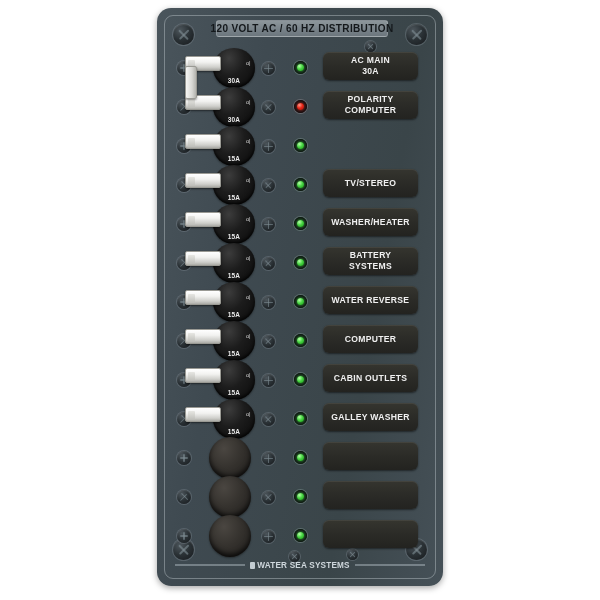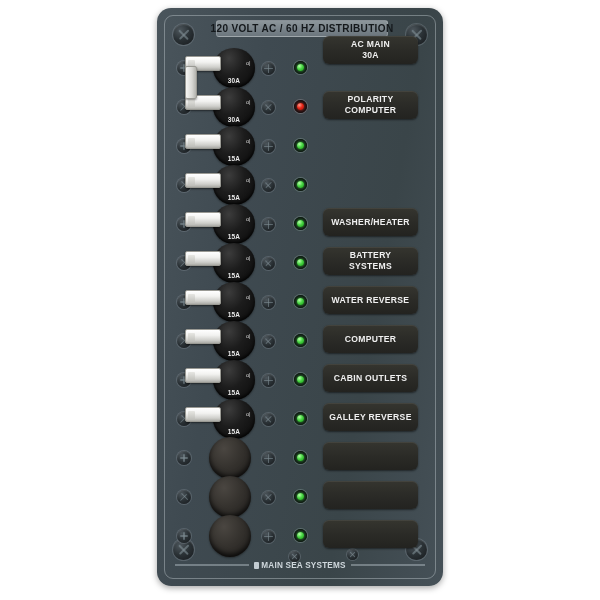--- a/index.html
+++ b/index.html
@@ -301,21 +301,21 @@
     <div class="screw small diag" style="left:190px; top:541px;"></div>
 
     <div class="brk-base" style="left:56px; top:40px;">
       <span class="brk-marks">o|</span>
       <span class="brk-amp">30A</span>
     </div>
     <div class="brk-handle" style="left:28px; top:48px;"></div>
     <div class="led green" style="left:137px; top:53px;">
         <span class="lens"></span>
       </div>
-    <div class="label-plate" style="top:28px;">
+    <div class="label-plate" style="top:44px;">
       <span class="lt">AC MAIN</span>
       <span class="lt">30A</span>
     </div>
 
     <div class="brk-base" style="left:56px; top:79px;">
       <span class="brk-marks">o|</span>
       <span class="brk-amp">30A</span>
     </div>
     <div class="brk-handle" style="left:28px; top:87px;"></div>
     <div id="tie-bar" style="left:28px; top:58px; height:33px;"></div>
@@ -337,20 +337,23 @@
       </div>
 
     <div class="brk-base" style="left:56px; top:157px;">
       <span class="brk-marks">o|</span>
       <span class="brk-amp">15A</span>
     </div>
     <div class="brk-handle" style="left:28px; top:165px;"></div>
     <div class="led green" style="left:137px; top:170px;">
         <span class="lens"></span>
       </div>
+    <div class="label-plate" style="top:161px;">
+      <span class="lt">TV/STEREO</span>
+    </div>
 
     <div class="brk-base" style="left:56px; top:196px;">
       <span class="brk-marks">o|</span>
       <span class="brk-amp">15A</span>
     </div>
     <div class="brk-handle" style="left:28px; top:204px;"></div>
     <div class="led green" style="left:137px; top:209px;">
         <span class="lens"></span>
       </div>
     <div class="label-plate" style="top:200px;">
@@ -408,21 +411,21 @@
 
     <div class="brk-base" style="left:56px; top:391px;">
       <span class="brk-marks">o|</span>
       <span class="brk-amp">15A</span>
     </div>
     <div class="brk-handle" style="left:28px; top:399px;"></div>
     <div class="led green" style="left:137px; top:404px;">
         <span class="lens"></span>
       </div>
     <div class="label-plate" style="top:395px;">
-      <span class="lt">GALLEY REVERSE</span>
+      <span class="lt">GALLEY WASHER</span>
     </div>
 
     <div class="blank-cap" style="left:52px; top:429px;"></div>
     <div class="led green" style="left:137px; top:443px;">
         <span class="lens"></span>
       </div>
     <div class="label-plate" style="top:434px;">
       <span class="lt"></span>
     </div>
 
@@ -439,19 +442,19 @@
         <span class="lens"></span>
       </div>
     <div class="label-plate" style="top:512px;">
       <span class="lt"></span>
     </div>
 
     <div id="footer">
       <div class="rule"></div>
       <div id="footer-mark">
         <span id="footer-logo"></span>
-        <span id="footer-text">MAIN SEA SYSTEMS</span>
+        <span id="footer-text">WATER SEA SYSTEMS</span>
       </div>
       <div class="rule"></div>
     </div>
 
   </div>
 </div>
 
 </body></html>

